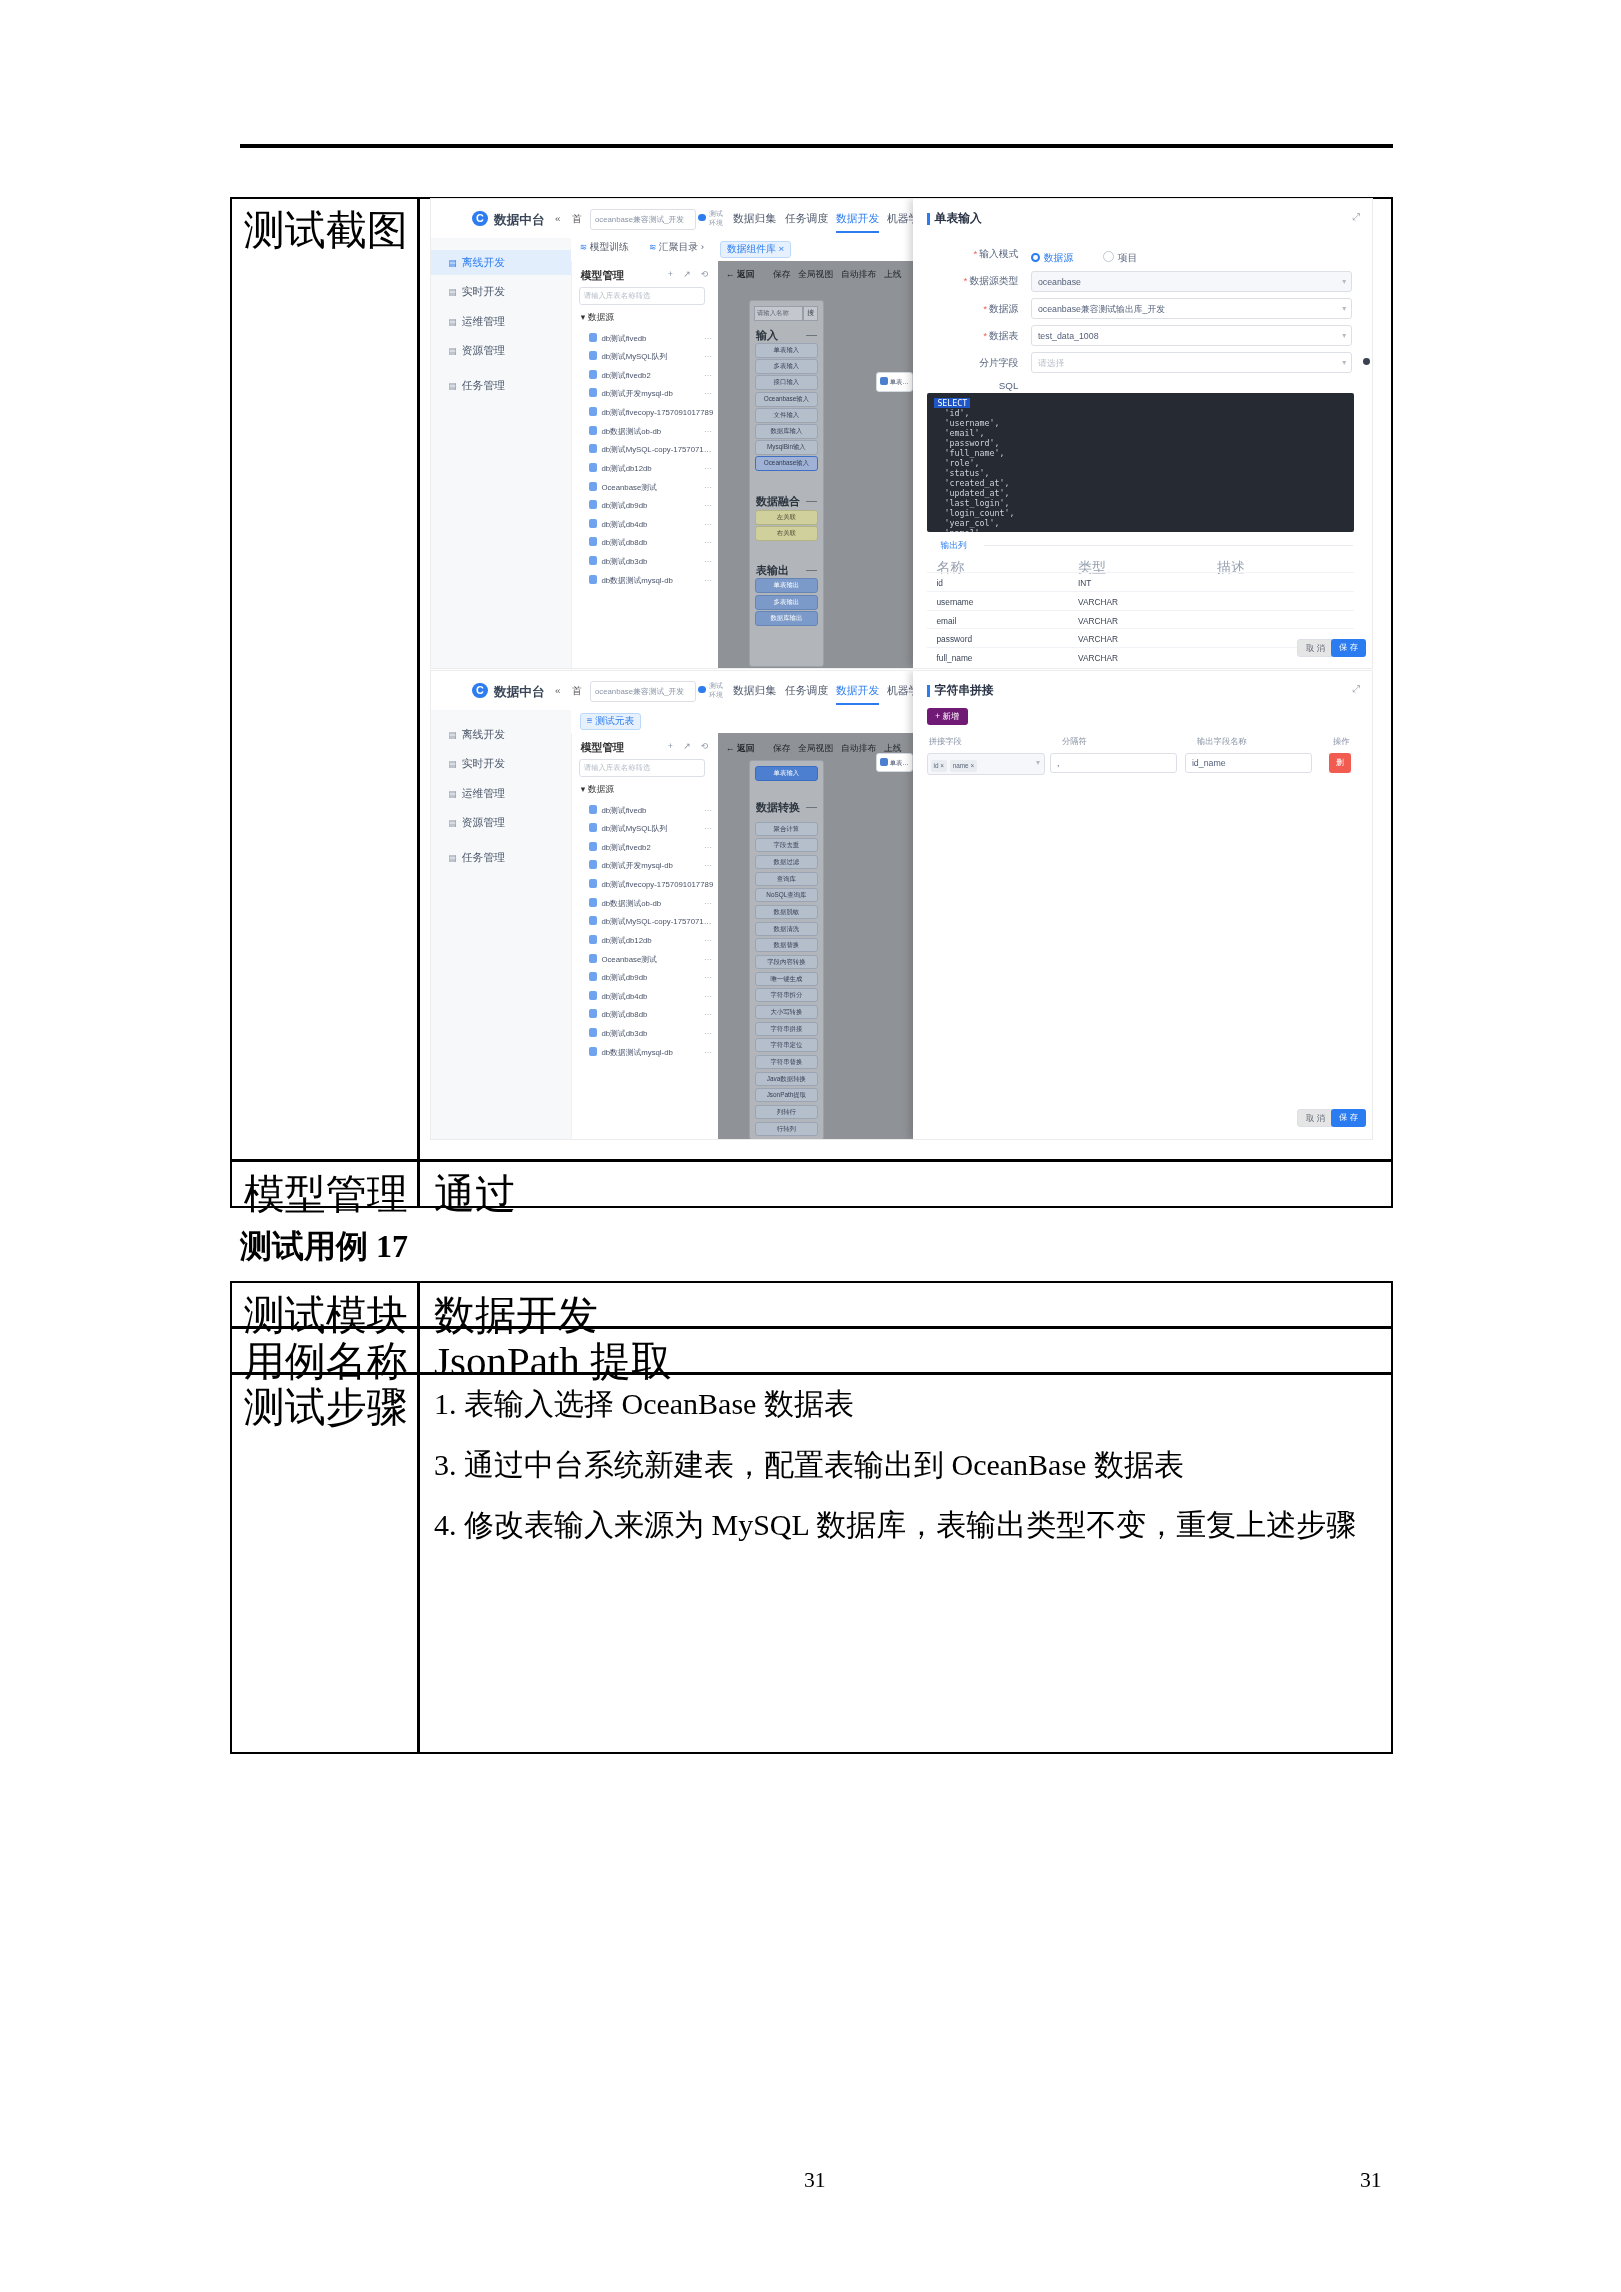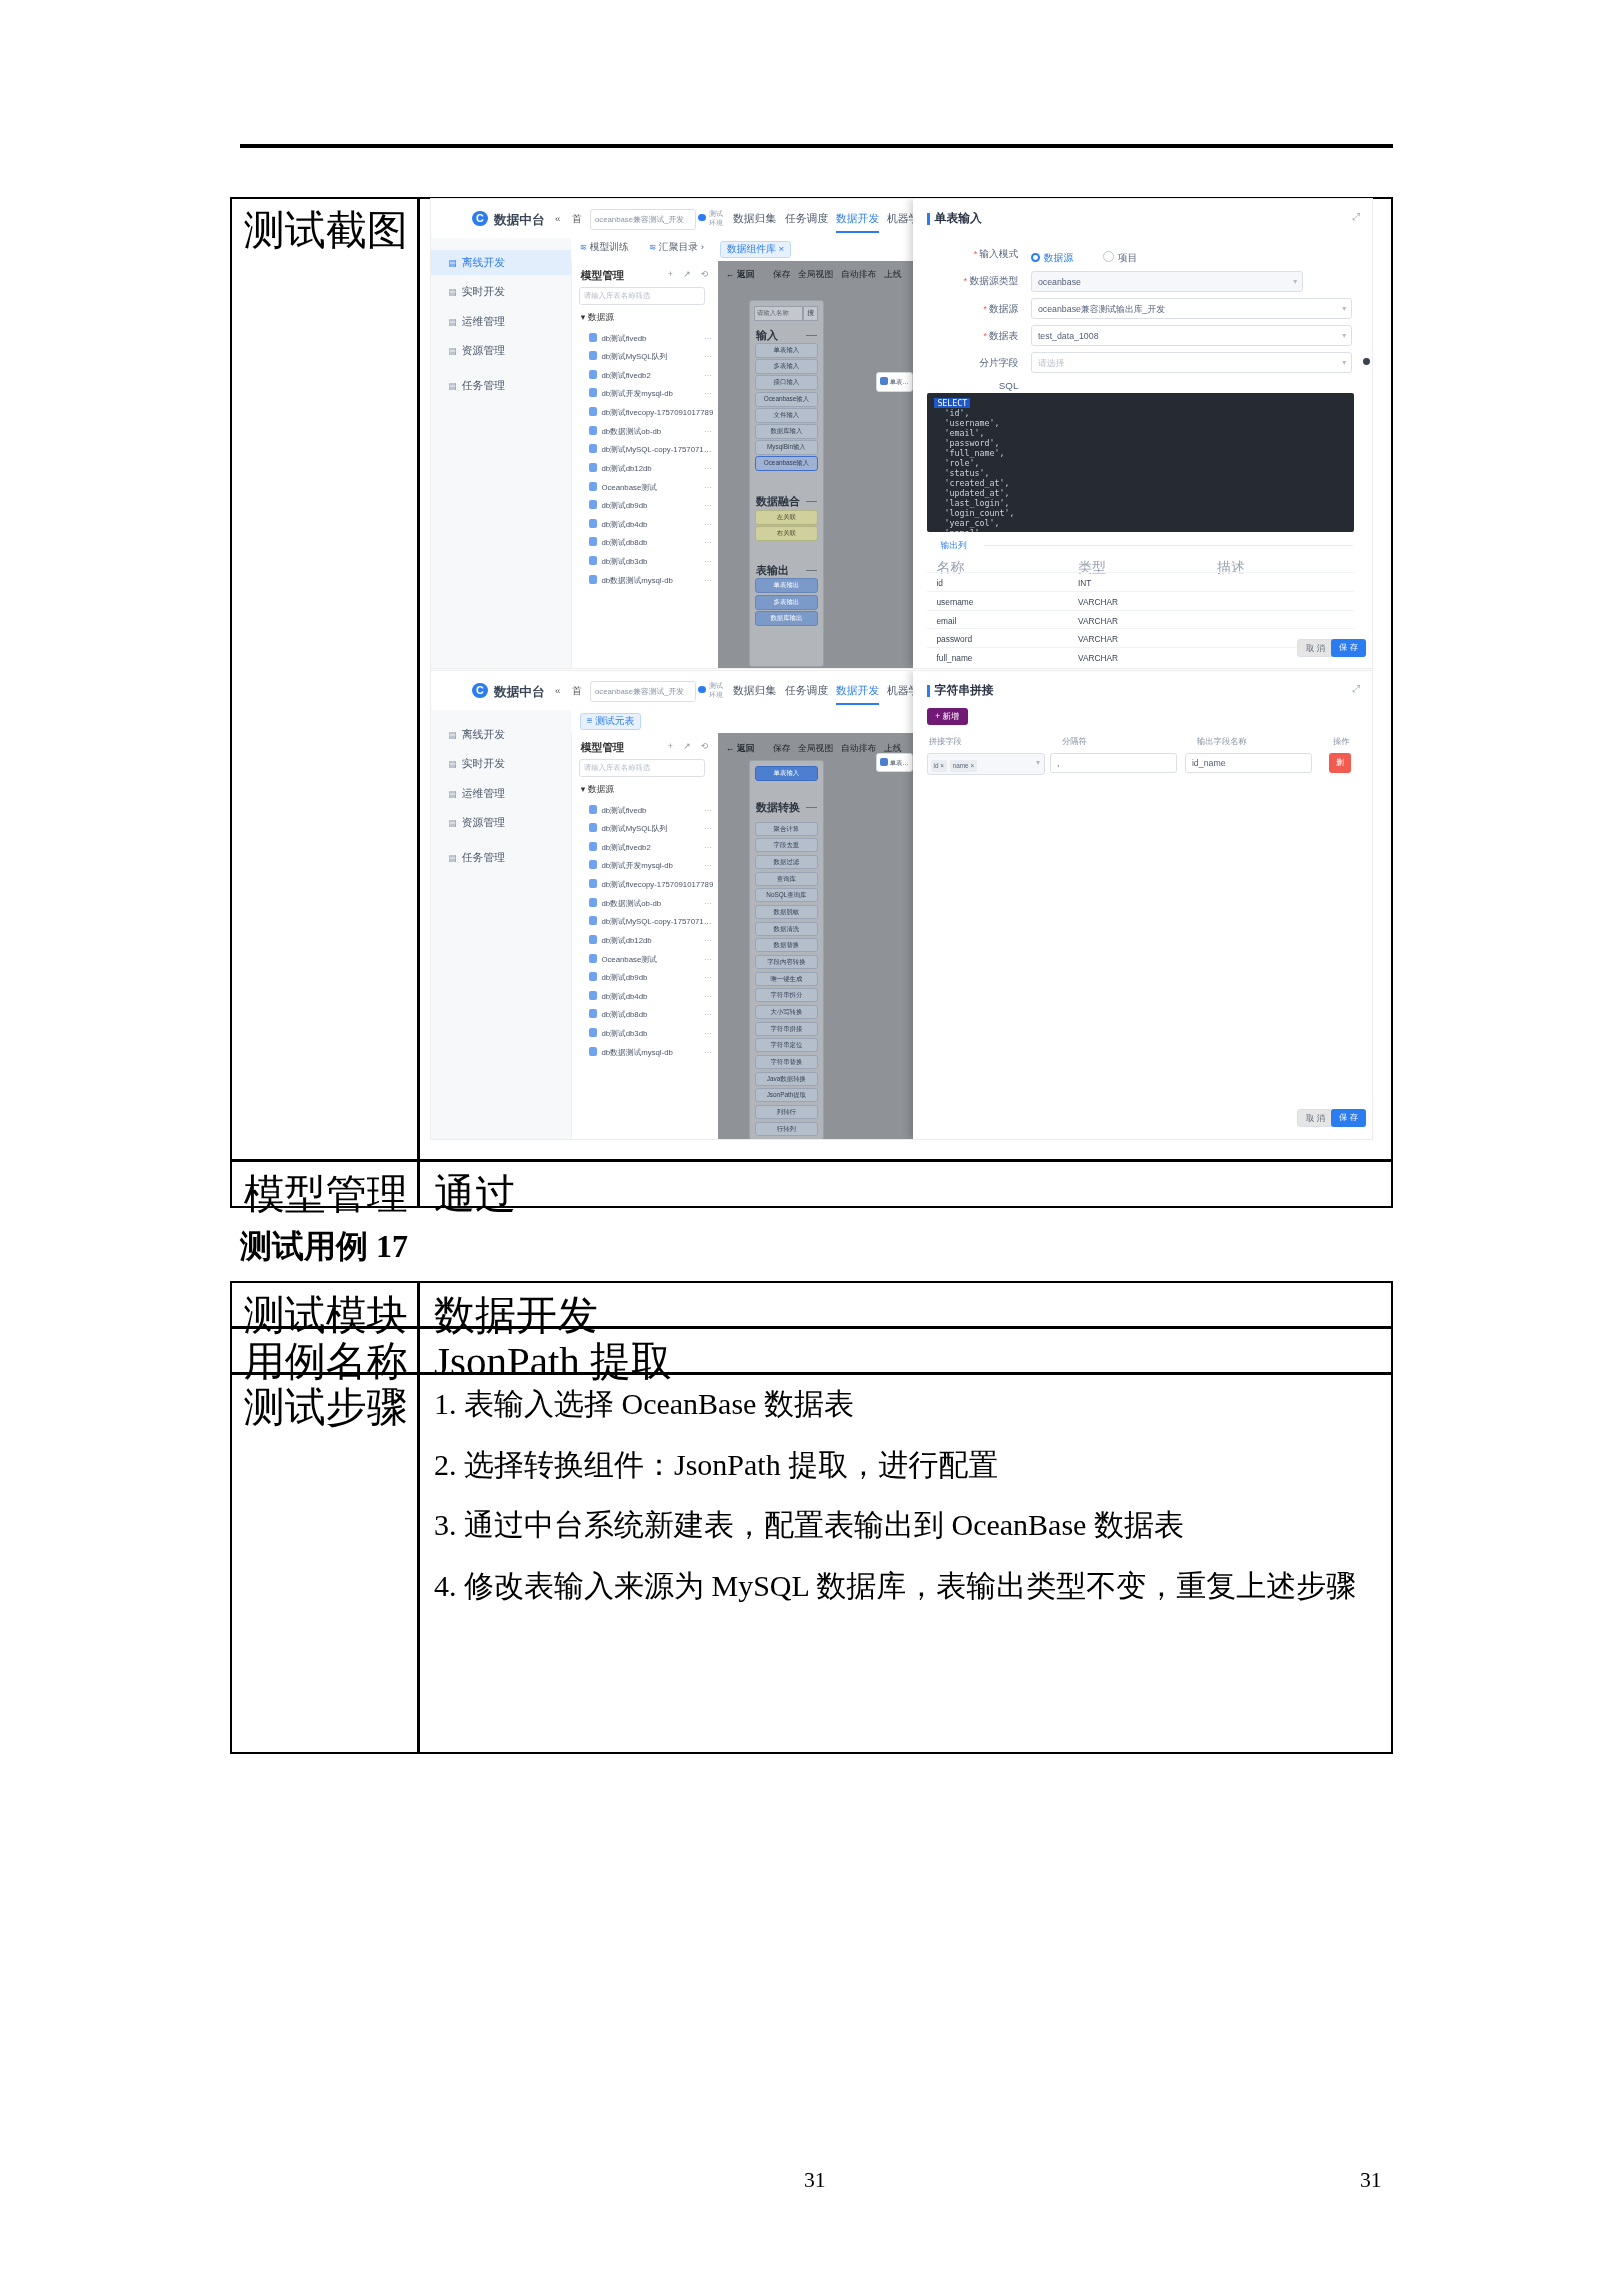--- a/index.html
+++ b/index.html
@@ -201,21 +201,21 @@
     <div class="dialog" style="width:459px;">
       <div class="dlg-bar" style="left:13.7px;top:13.7px;"></div>
       <div class="dlg-title" style="left:21.6px;top:11.8px;">单表输入</div>
       <div class="dlg-exp" style="right:11.8px;top:11.8px;">⤢</div>
       <div class="f-label" style="left:27.4px;top:49px;"><span class="req">*</span><span>输入模式</span></div>
       <div class="abs" style="left:118px;top:48px;">
         <span class="radio on"></span><span class="radio-lab on">数据源</span>
         <span class="radio" style="margin-left:25.5px;"></span><span class="radio-lab">项目</span>
       </div>
       <div class="f-label" style="left:27.4px;top:76px;"><span class="req">*</span><span>数据源类型</span></div>
-      <div class="f-input dis" style="left:118px;top:72px;width:272px;"><span>oceanbase</span><span class="caret">▾</span></div>
+      <div class="f-input dis" style="left:118px;top:72px;width:321px;"><span>oceanbase</span><span class="caret">▾</span></div>
       <div class="f-label" style="left:27.4px;top:104px;"><span class="req">*</span><span>数据源</span></div>
       <div class="f-input" style="left:118px;top:99px;width:321px;"><span>oceanbase兼容测试输出库_开发</span><span class="caret">▾</span></div>
       <div class="f-label" style="left:27.4px;top:131px;"><span class="req">*</span><span>数据表</span></div>
       <div class="f-input" style="left:118px;top:126px;width:321px;"><span>test_data_1008</span><span class="caret">▾</span></div>
       <div class="f-label" style="left:27.4px;top:158px;"><span>分片字段</span></div>
       <div class="f-input ph" style="left:118px;top:153px;width:321px;"><span>请选择</span><span class="caret">▾</span></div>
       <div class="abs" style="left:450px;top:159px;width:6.9px;height:6.9px;border-radius:50%;background:#3a4150;"></div>
       <div class="f-label" style="left:27.4px;top:181px;"><span>SQL</span></div>
       <div class="sqlbox" style="left:13.7px;top:194px;width:427px;height:139px;">
         <span class="sql-sel">SELECT</span>
@@ -364,21 +364,20 @@
     <div class="abs vline" style="left:185px;top:0;width:2.9px;height:100%;"></div>
     <div class="abs hline" style="left:0;top:43px;width:100%;height:2.9px;"></div>
     <div class="abs hline" style="left:0;top:89px;width:100%;height:2.9px;"></div>
     <div class="abs doc-text" style="left:11.8px;top:4.9px;">测试模块</div>
     <div class="abs doc-text" style="left:202px;top:4.9px;">数据开发</div>
     <div class="abs doc-text" style="left:11.8px;top:51px;">用例名称</div>
     <div class="abs doc-text" style="left:202px;top:51px;">JsonPath 提取</div>
     <div class="abs doc-text" style="left:11.8px;top:97px;">测试步骤</div>
     <div class="abs steps" style="left:202px;top:97px;width:941px;">
       <p>1. 表输入选择 OceanBase 数据表</p>
-      <p>2. 选择转换组件：JsonPath 提取，进行配置</p>
       <p>3. 通过中台系统新建表，配置表输出到 OceanBase 数据表</p>
       <p>4. 修改表输入来源为 MySQL 数据库，表输出类型不变，重复上述步骤</p>
     </div>
   </div>
 
   <div class="pagenum" style="left:804px;top:2168px;">31</div>
   <div class="pagenum" style="left:1360px;top:2168px;">31</div>
 
 </div>
 

